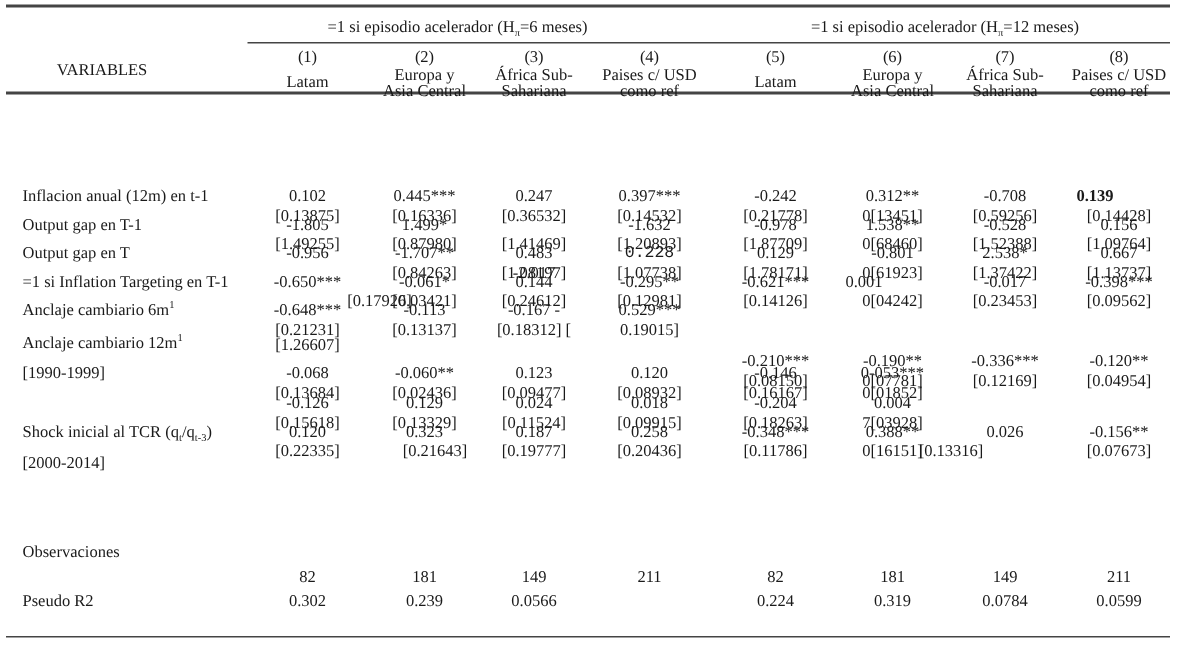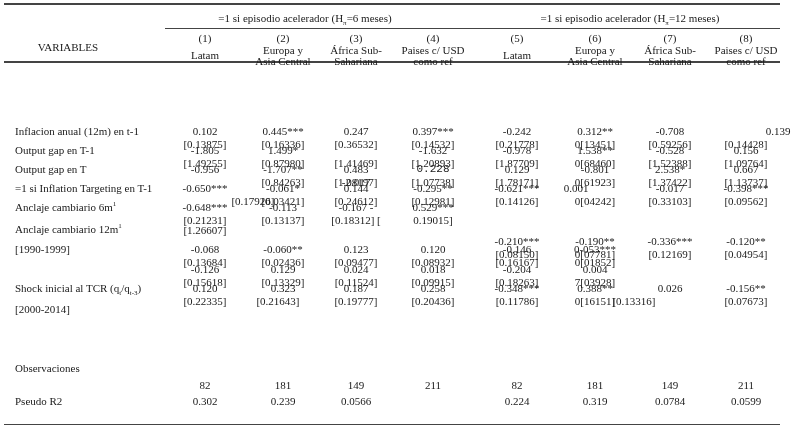--- a/index.html
+++ b/index.html
@@ -60,21 +60,21 @@
     <div class="txt c" style="left: 356px; top: 125px;">0.247</div>
     <div class="txt c" style="left: 356px; top: 138px;">[0.36532]</div>
     <div class="txt c" style="left: 433px; top: 125px;">0.397***</div>
     <div class="txt c" style="left: 433px; top: 138px;">[0.14532]</div>
     <div class="txt c" style="left: 517px; top: 125px;">-0.242</div>
     <div class="txt c" style="left: 517px; top: 138px;">[0.21778]</div>
     <div class="txt c" style="left: 595px; top: 125px;">0.312**</div>
     <div class="txt c" style="left: 595px; top: 138px;">0[13451]</div>
     <div class="txt c" style="left: 670px; top: 125px;">-0.708</div>
     <div class="txt c" style="left: 670px; top: 138px;">[0.59256]</div>
-    <div class="txt c" style="left: 778px; top: 125px;">0.139</div>
+    <div class="txt c" style="left: 730px; top: 125px; font-weight: bold;">0.139</div>
     <div class="txt c" style="left: 746px; top: 138px;">[0.14428]</div>
     <div class="txt" style="left: 15px; top: 144px;"><span>Output gap en T-1</span></div>
     <div class="txt c" style="left: 205px; top: 144px;">-1.805</div>
     <div class="txt c" style="left: 205px; top: 157px;">[1.49255]</div>
     <div class="txt c" style="left: 283px; top: 144px;">1.499*</div>
     <div class="txt c" style="left: 283px; top: 157px;">[0.87980]</div>
     <div class="txt c" style="left: 356px; top: 144px; margin-top: 32px;">-2.017</div>
     <div class="txt c" style="left: 356px; top: 157px;">[1.41469]</div>
     <div class="txt c" style="left: 433px; top: 144px;">-1.632</div>
     <div class="txt c" style="left: 433px; top: 157px;">[1.20893]</div>
@@ -110,21 +110,21 @@
     <div class="txt c" style="left: 283px; top: 195px;">[0.03421]</div>
     <div class="txt c" style="left: 356px; top: 182px;">0.144</div>
     <div class="txt c" style="left: 356px; top: 195px;">[0.24612]</div>
     <div class="txt c" style="left: 433px; top: 182px;">-0.295**</div>
     <div class="txt c" style="left: 433px; top: 195px;">[0.12981]</div>
     <div class="txt c" style="left: 517px; top: 182px;">-0.621***</div>
     <div class="txt c" style="left: 517px; top: 195px;">[0.14126]</div>
     <div class="txt c" style="left: 576px; top: 182px;">0.001</div>
     <div class="txt c" style="left: 595px; top: 195px;">0[04242]</div>
     <div class="txt c" style="left: 670px; top: 182px;">-0.017</div>
-    <div class="txt c" style="left: 670px; top: 195px;">[0.33103]</div>
+    <div class="txt c" style="left: 670px; top: 195px;">[0.23453]</div>
     <div class="txt c" style="left: 746px; top: 182px;">-0.398***</div>
     <div class="txt c" style="left: 746px; top: 195px;">[0.09562]</div>
     <div class="txt" style="left: 15px; top: 201px;"><span>Anclaje cambiario 6m</span><sup>1</sup></div>
     <div class="txt c" style="left: 205px; top: 201px;">-0.648***</div>
     <div class="txt c" style="left: 205px; top: 214px;">[0.21231]</div>
     <div class="txt c" style="left: 283px; top: 201px;">-0.113</div>
     <div class="txt c" style="left: 283px; top: 214px;">[0.13137]</div>
     <div class="txt c" style="left: 356px; top: 201px;">-0.167   -</div>
     <div class="txt c" style="left: 356px; top: 214px;">[0.18312]  [</div>
     <div class="txt c" style="left: 433px; top: 201px;">0.529***</div>
@@ -185,21 +185,21 @@
     <div class="txt c" style="left: 595px; top: 263px;">0.004</div>
     <div class="txt c" style="left: 595px; top: 276px;">7[03928]</div>
     <div class="txt c" style="left: 670px; top: 263px;"></div>
     <div class="txt c" style="left: 670px; top: 276px;"></div>
     <div class="txt c" style="left: 746px; top: 263px;"></div>
     <div class="txt c" style="left: 746px; top: 276px;"></div>
     <div class="txt" style="left: 15px; top: 282px;"><span>Shock inicial al TCR (q</span><sub>t</sub><span>/q</span><sub>t-3</sub><span>)</span></div>
     <div class="txt c" style="left: 205px; top: 282px;">0.120</div>
     <div class="txt c" style="left: 205px; top: 295px;">[0.22335]</div>
     <div class="txt c" style="left: 283px; top: 282px;">0.323</div>
-    <div class="txt c" style="left: 278px; top: 295px;">[0.21643]</div>
+    <div class="txt c" style="left: 290px; top: 295px;">[0.21643]</div>
     <div class="txt c" style="left: 356px; top: 282px;">0.187</div>
     <div class="txt c" style="left: 356px; top: 295px;">[0.19777]</div>
     <div class="txt c" style="left: 433px; top: 282px;">0.258</div>
     <div class="txt c" style="left: 433px; top: 295px;">[0.20436]</div>
     <div class="txt c" style="left: 517px; top: 282px;">-0.348***</div>
     <div class="txt c" style="left: 517px; top: 295px;">[0.11786]</div>
     <div class="txt c" style="left: 595px; top: 282px;">0.388**</div>
     <div class="txt c" style="left: 595px; top: 295px;">0[16151]</div>
     <div class="txt c" style="left: 670px; top: 282px;">0.026</div>
     <div class="txt c" style="left: 634px; top: 295px;">[0.13316]</div>

